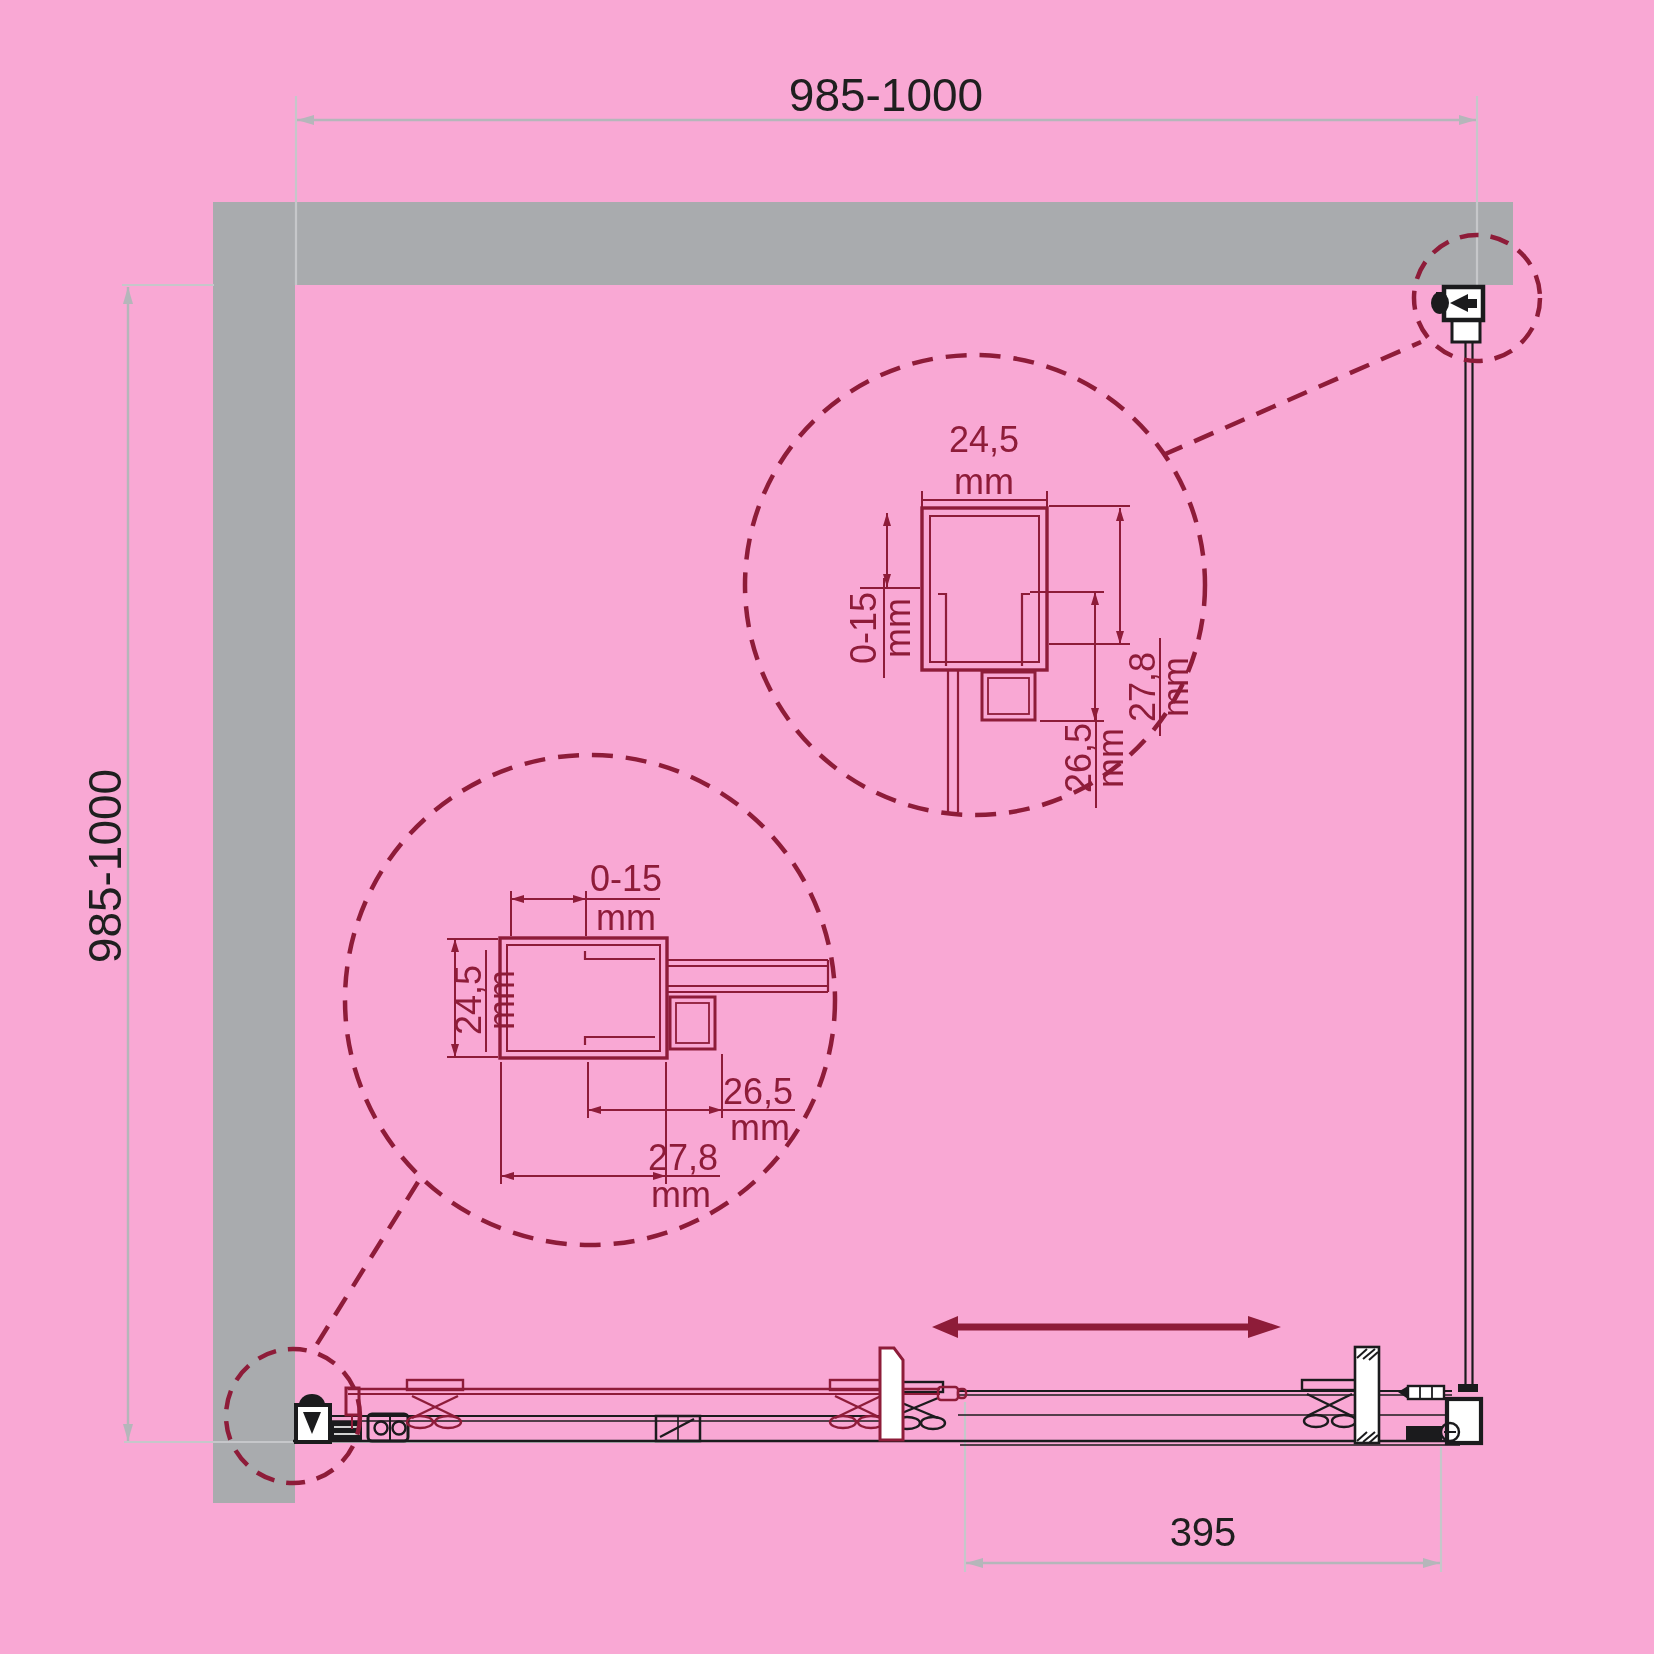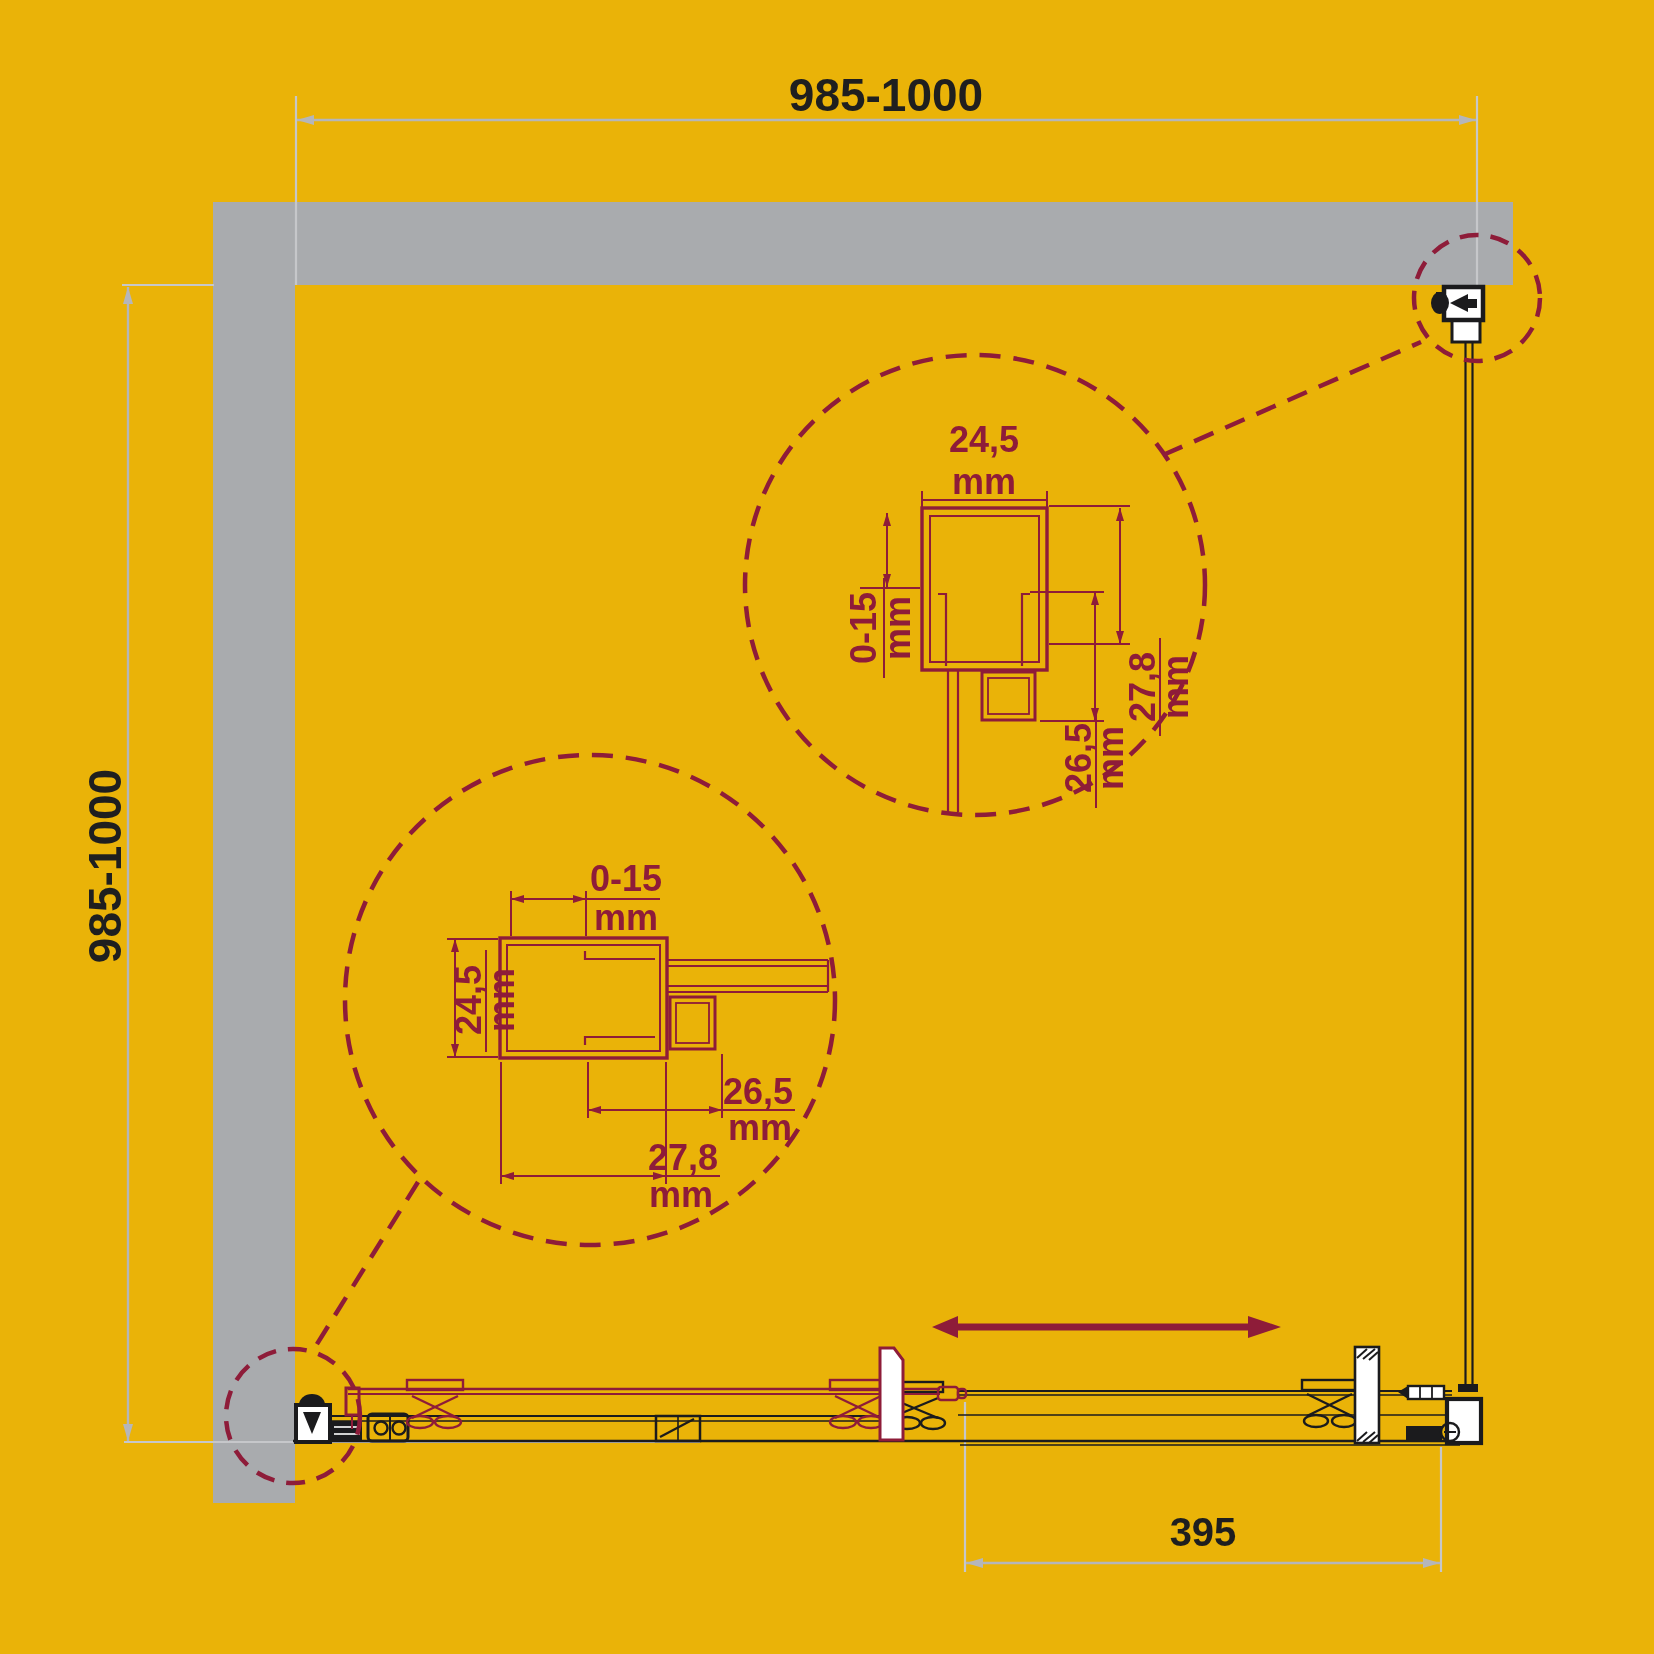--- a/index.html
+++ b/index.html
@@ -1,16 +1,16 @@
 <!DOCTYPE html>
 <html><head>
 <meta charset="utf-8">
 <style>
   html,body{margin:0;padding:0;background:#ffffff;}
-  .canvas{position:relative;width:1654px;height:1654px;background:#eab308;overflow:hidden;font-weight:bold;}
+  .canvas{position:relative;width:1654px;height:1654px;background:#f9a8d4;overflow:hidden;}
   svg{display:block;}
   text{font-family:"Liberation Sans", sans-serif;}
   .dimtext{fill:#1f1f1f;font-size:46px;}
   .dimtext-sm{fill:#1f1f1f;font-size:40px;}
   .redtext{fill:#8E1C39;font-size:36px;}
 </style>
 </head>
 <body>
 
 <div class="canvas">

